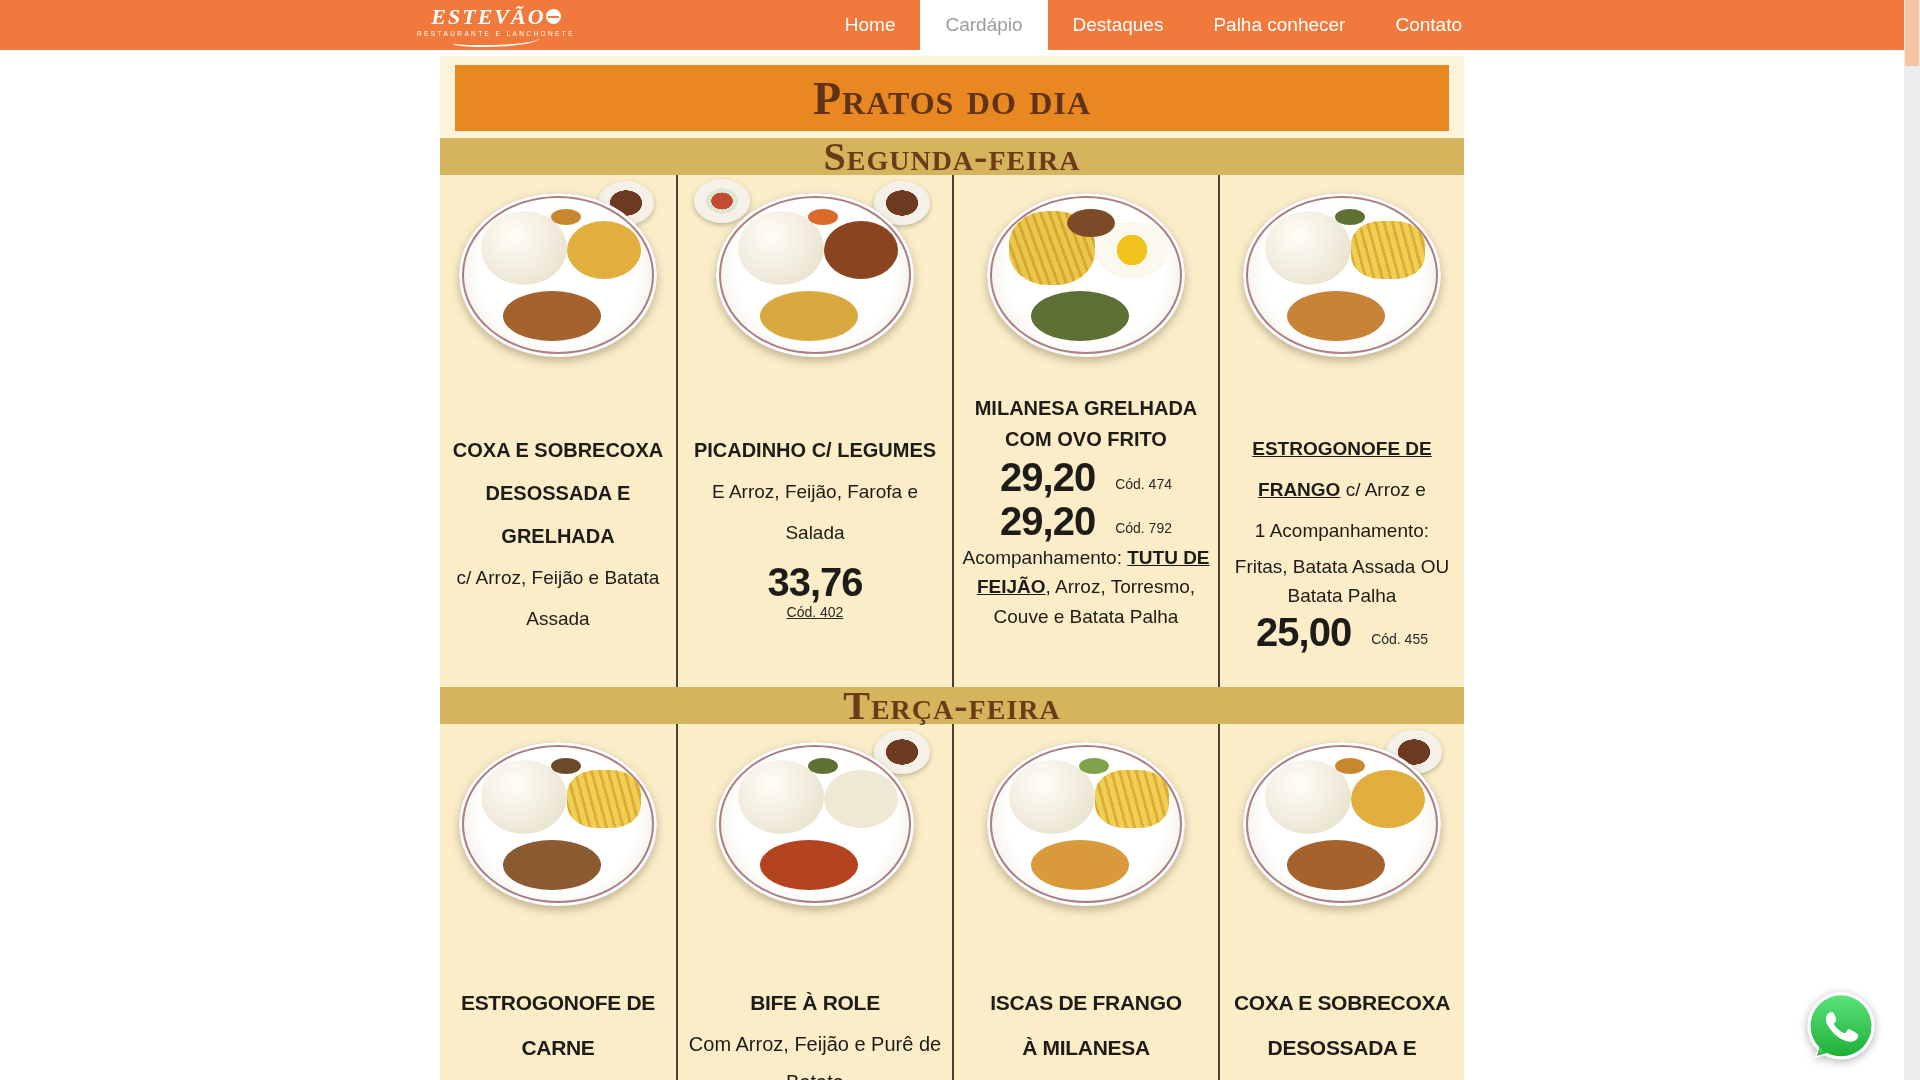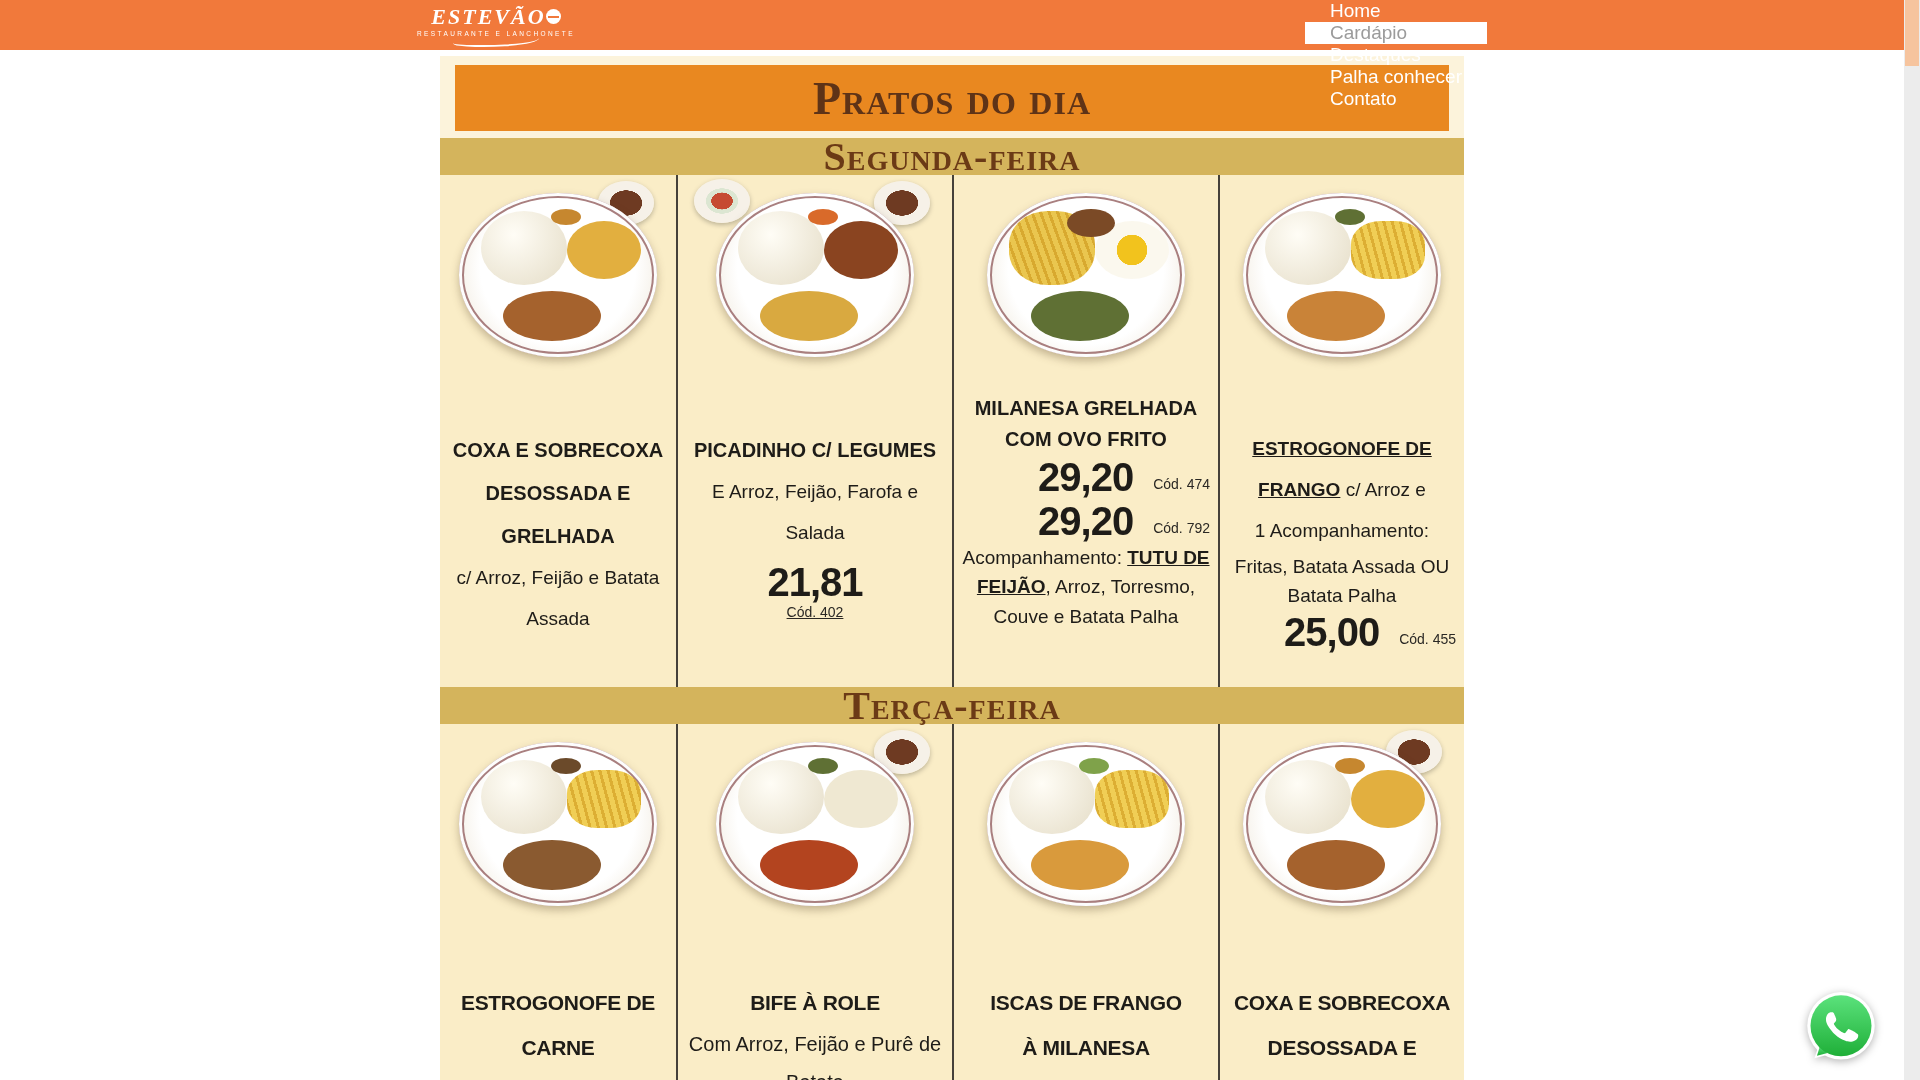--- a/index.html
+++ b/index.html
@@ -12,21 +12,21 @@
   
   .nav{height:50px;background:#F1793B;position:relative;z-index:5;}
   .nav-inner{width:1070px;margin:0 auto;height:50px;display:flex;justify-content:space-between;align-items:center;}
   .logo{display:flex;flex-direction:column;align-items:center;cursor:pointer;margin-top:2px;}
   .logo-row{display:flex;align-items:center;gap:0;justify-content:space-between;}
   .logo-title{color:#fff;font-family:"Liberation Serif", serif;font-style:italic;font-weight:bold;font-size:22px;letter-spacing:2px;line-height:1;}
   .logo-dot{width:15px;height:15px;border-radius:50%;background:#fff;position:relative;}
   .logo-dot::after{content:"";position:absolute;left:2px;right:2px;top:7px;height:2px;background:#F1793B;}
   .logo-sub{color:#fff;font-size:6.5px;letter-spacing:2.4px;margin-top:2px;white-space:nowrap;}
   .logo-swoosh{width:86px;height:7px;border-bottom:2px solid #fff;border-radius:0 0 100% 40%/0 0 14px 6px;margin-top:1px;}
-  .nav-links{display:flex;align-items:stretch;height:50px;flex-direction:column;}
+  .nav-links{display:flex;align-items:stretch;height:50px;}
   .nav-link{display:flex;align-items:center;padding:0 25px;color:#fff;font-size:19px;cursor:pointer;white-space:nowrap;}
   .nav-link.active{background:#ffffff;color:#9b9b9b;}
 
   
   .menu{width:1024px;margin:6px auto 0;background:#FCF3DB;min-height:1100px;padding-top:9px;box-sizing:border-box;}
   .menu-title-box{margin:0 15px 7px;height:66px;background:#E98820;display:flex;align-items:center;justify-content:center;}
   .menu-title-box span{font-family:"Liberation Serif", serif;font-variant:small-caps;font-weight:bold;font-size:46px;color:#5E3317;letter-spacing:1px;}
   .day-banner{height:37px;background:#D4B45C;display:flex;align-items:center;justify-content:center;}
   .day-banner span{font-family:"Liberation Serif", serif;font-variant:small-caps;font-weight:bold;font-size:40px;color:#6B3A16;letter-spacing:1px;line-height:1;}
 
@@ -65,21 +65,21 @@
     background:radial-gradient(closest-side,#C64A32 0 38%,#DCE6D2 39% 57%,#F6F1E8 58% 100%);}
 
   .title{font-weight:bold;font-size:20px;line-height:2.15;margin:0;}
   .desc{font-size:19px;line-height:2.15;margin:0;}
   .c3 .title,.c3 .desc{line-height:1.55;}
   .c4 .tight{line-height:1.55;}
   .b{font-weight:bold;text-decoration:underline;}
   .price{font-size:40px;font-weight:bold;letter-spacing:-1px;line-height:1.1;}
   .code{font-size:14px;color:#2a2824;}
   .price-stack .code{display:block;text-decoration:underline;}
-  .price-inline{display:flex;justify-content:flex-end;align-items:flex-end;gap:20px;}
+  .price-inline{display:flex;justify-content:center;align-items:flex-end;gap:20px;}
   .price-inline .code{margin-bottom:7px;}
   .mt6{margin-top:6px;}
   .row2 .title{font-size:21px;letter-spacing:-0.3px;}
   .row2 .desc{font-size:20px;line-height:1.9;}
   .narrow{max-width:206px;margin-left:auto;margin-right:auto;}
 
   
   .whatsapp{position:absolute;right:26px;bottom:16px;width:74px;height:74px;cursor:pointer;filter:drop-shadow(0 2px 4px rgba(0,0,0,.3));}
   .whatsapp svg{width:74px;height:74px;display:block;}
 
@@ -145,21 +145,21 @@
           <div class="plate v-pica">
             <div class="blob b1"></div>
               <div class="blob b2"></div>
               <div class="blob b3"></div>
               <div class="blob b4"></div>
           </div>
         </div>
         <p class="title">PICADINHO C/ LEGUMES</p>
         <p class="desc">E Arroz, Feijão, Farofa e Salada</p>
         <div class="price-stack mt6">
-          <span class="price">21,81</span>
+          <span class="price">33,76</span>
           <span class="code">Cód. 402</span>
         </div>
       </div>
 
       <div class="card c3">
         <div class="photo">
           <div class="plate v-bist">
             <div class="blob b1"></div>
               <div class="blob b2"></div>
               <div class="blob b3"></div>

